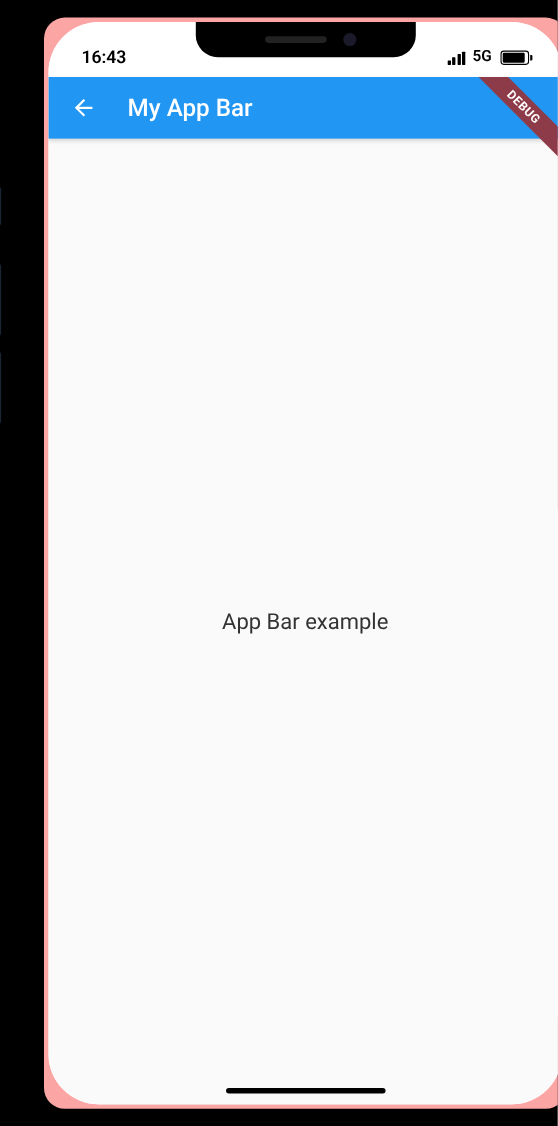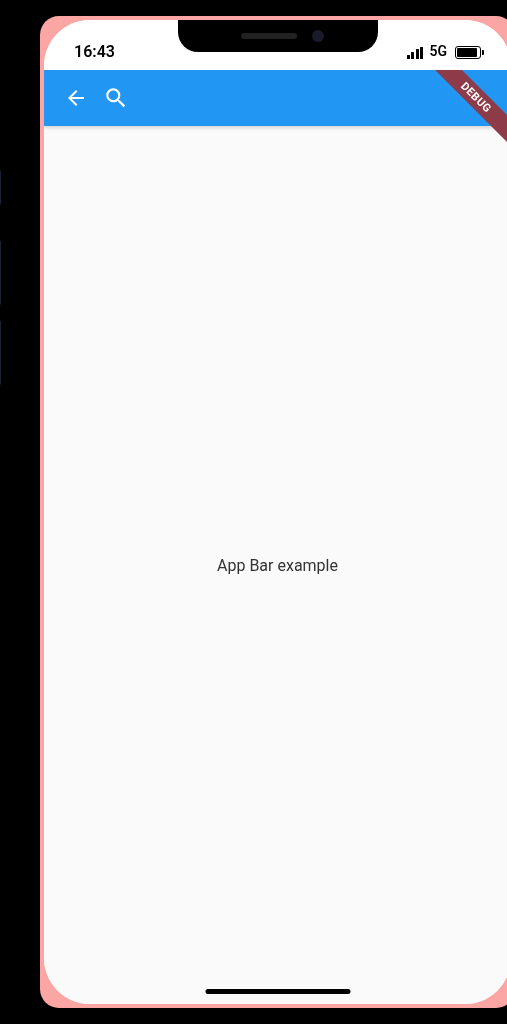--- a/index.html
+++ b/index.html
@@ -202,21 +202,21 @@
     }
     .content {
       flex: 1;
       display: flex;
       align-items: center;
       justify-content: center;
       height: calc(100% - 106px);
       background: #fafafa;
     }
     .content-text {
-      font-size: 16px;
+      font-size: 20px;
       color: #333;
     }
     .home-indicator {
       position: absolute;
       bottom: 10px;
       left: 50%;
       transform: translateX(-50%);
       width: 145px;
       height: 5px;
       background: #000;
@@ -257,20 +257,21 @@
       <div class="debug-banner">
         <div class="debug-ribbon">DEBUG</div>
       </div>
 
       <div class="app-bar">
         <div class="back-btn">
           <svg width="24" height="24" viewBox="0 0 24 24" fill="none">
             <path d="M20 11H7.83l5.59-5.59L12 4l-8 8 8 8 1.41-1.41L7.83 13H20v-2z" fill="white"></path>
           </svg>
         </div>
+        <div class="app-title">My App Bar</div>
         <div class="search-btn">
           <svg width="26" height="26" viewBox="0 0 24 24" fill="none">
             <path d="M15.5 14h-.79l-.28-.27A6.471 6.471 0 0 0 16 9.5 6.5 6.5 0 1 0 9.5 16c1.61 0 3.09-.59 4.23-1.57l.27.28v.79l5 4.99L20.49 19l-4.99-5zm-6 0C7.01 14 5 11.99 5 9.5S7.01 5 9.5 5 14 7.01 14 9.5 11.99 14 9.5 14z" fill="white"></path>
           </svg>
         </div>
       </div>
 
       <div class="content">
         <span class="content-text">App Bar example</span>
       </div>

